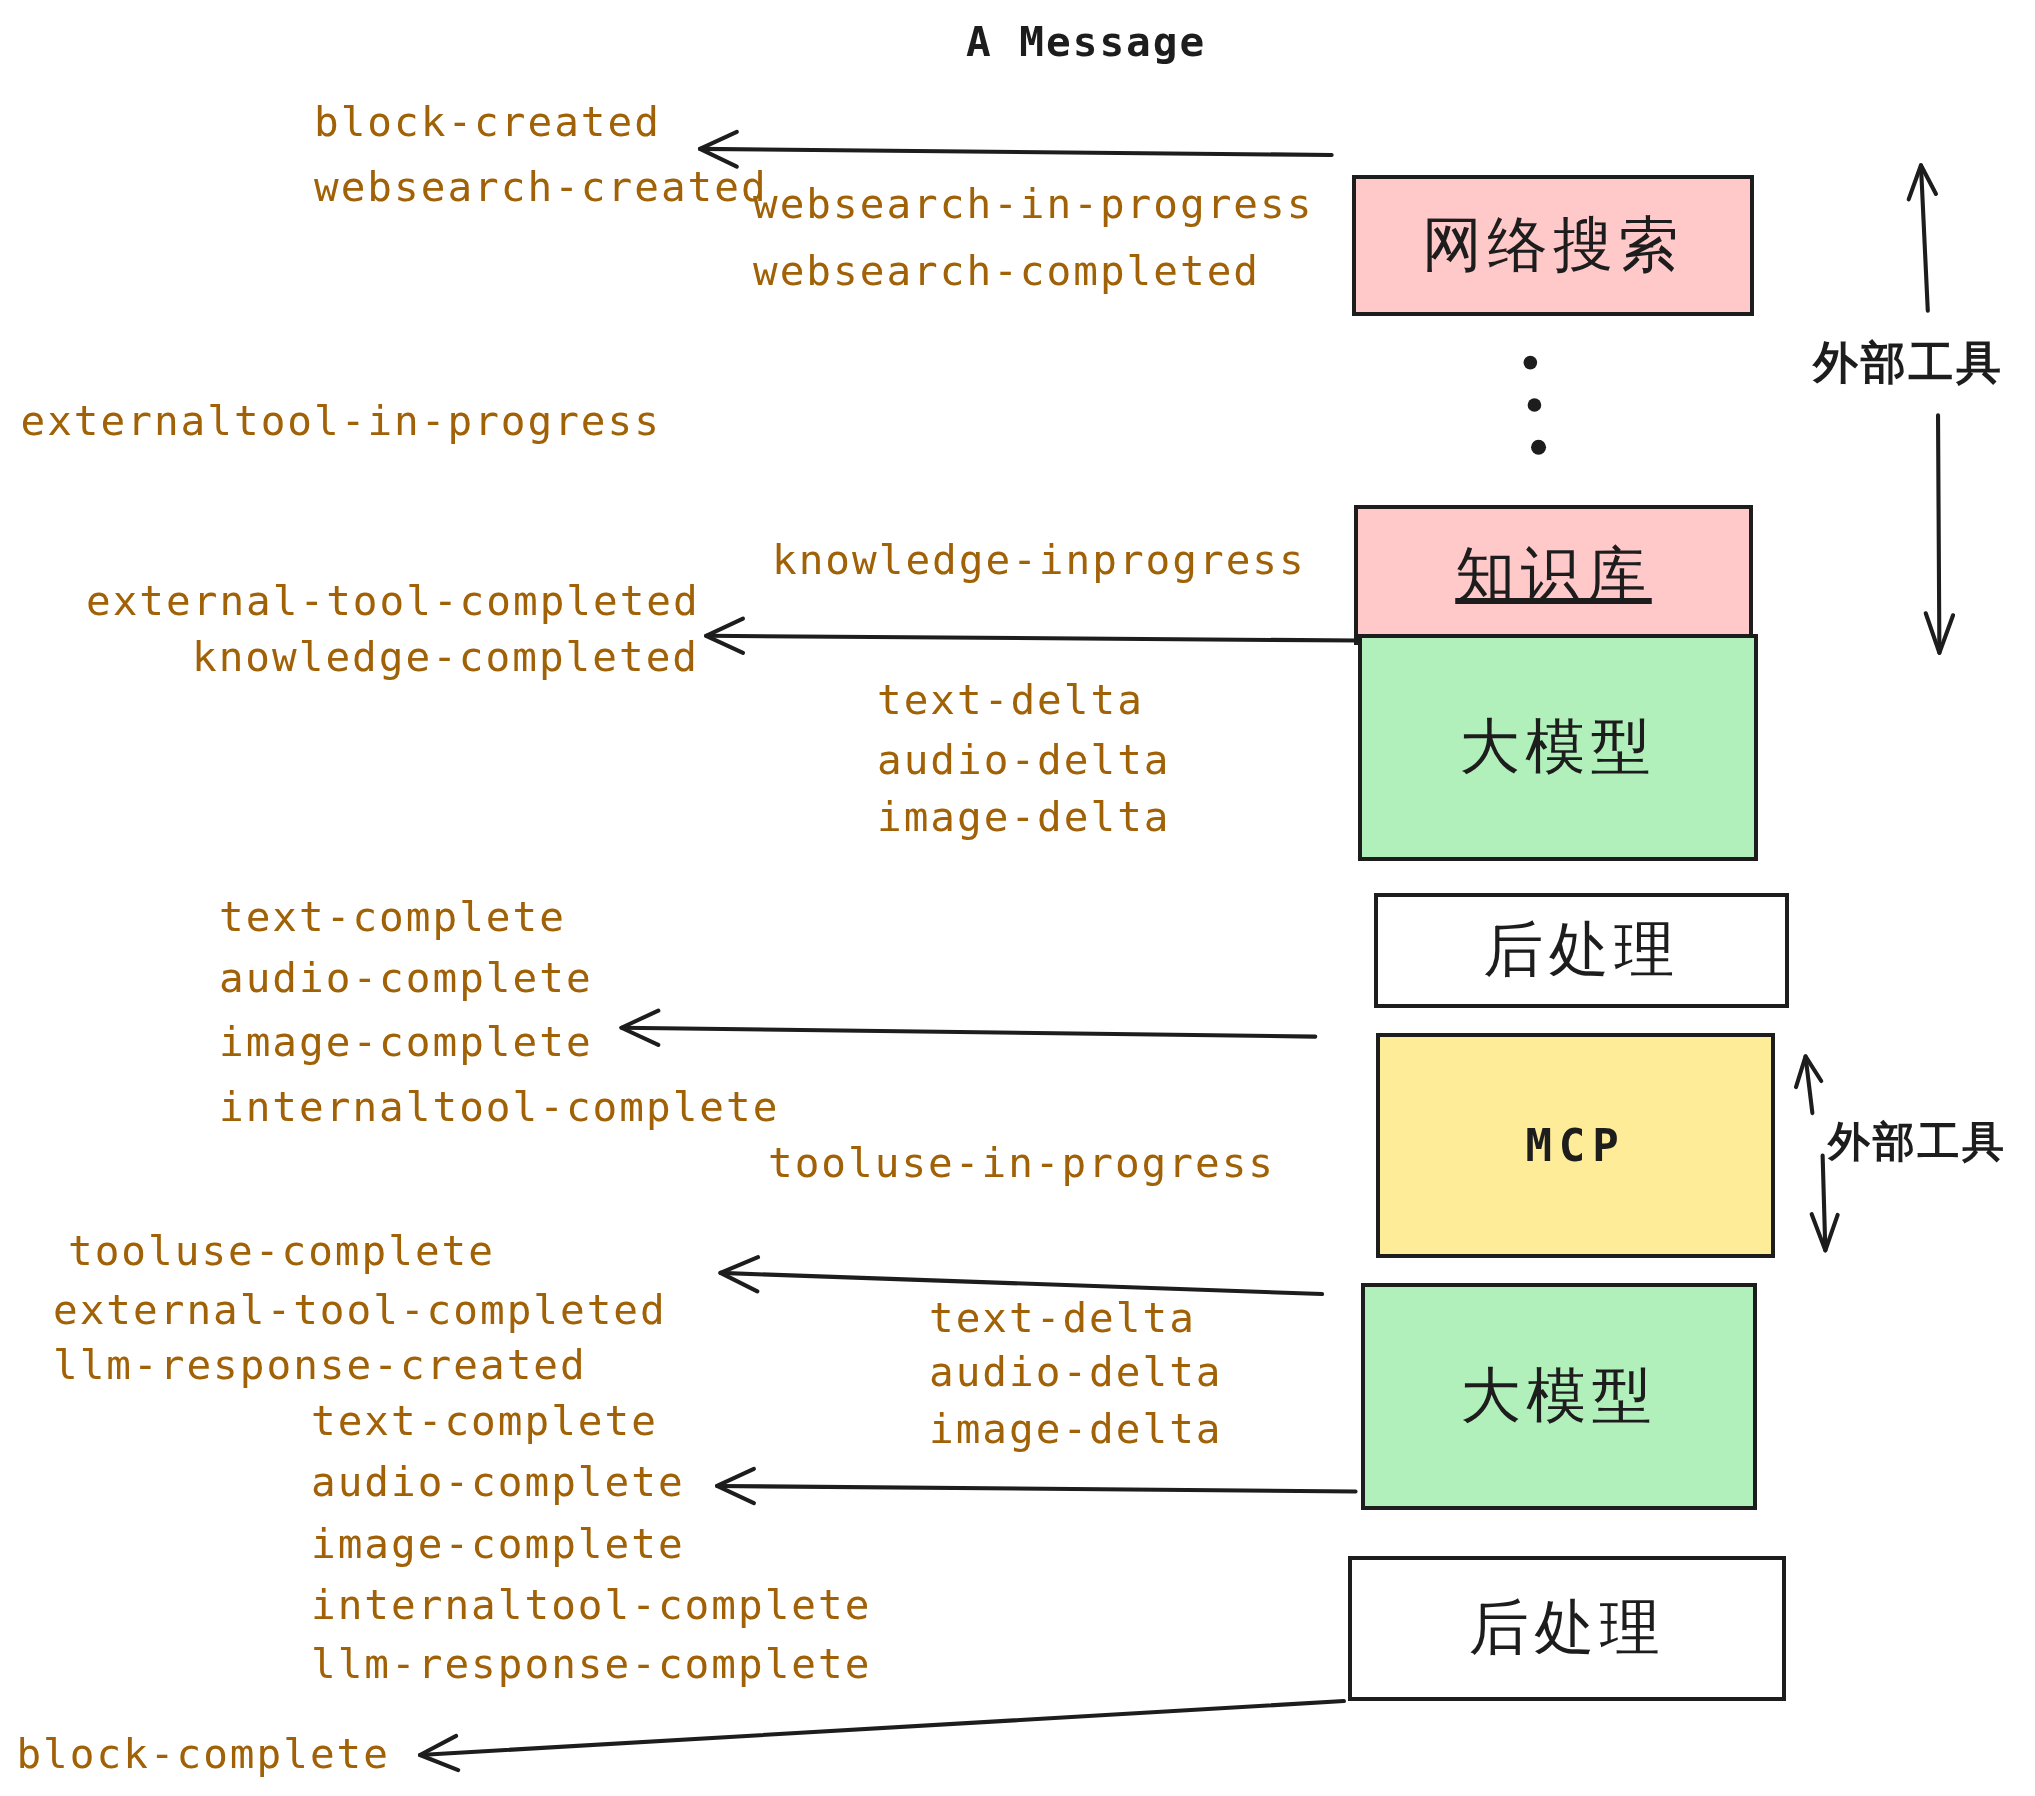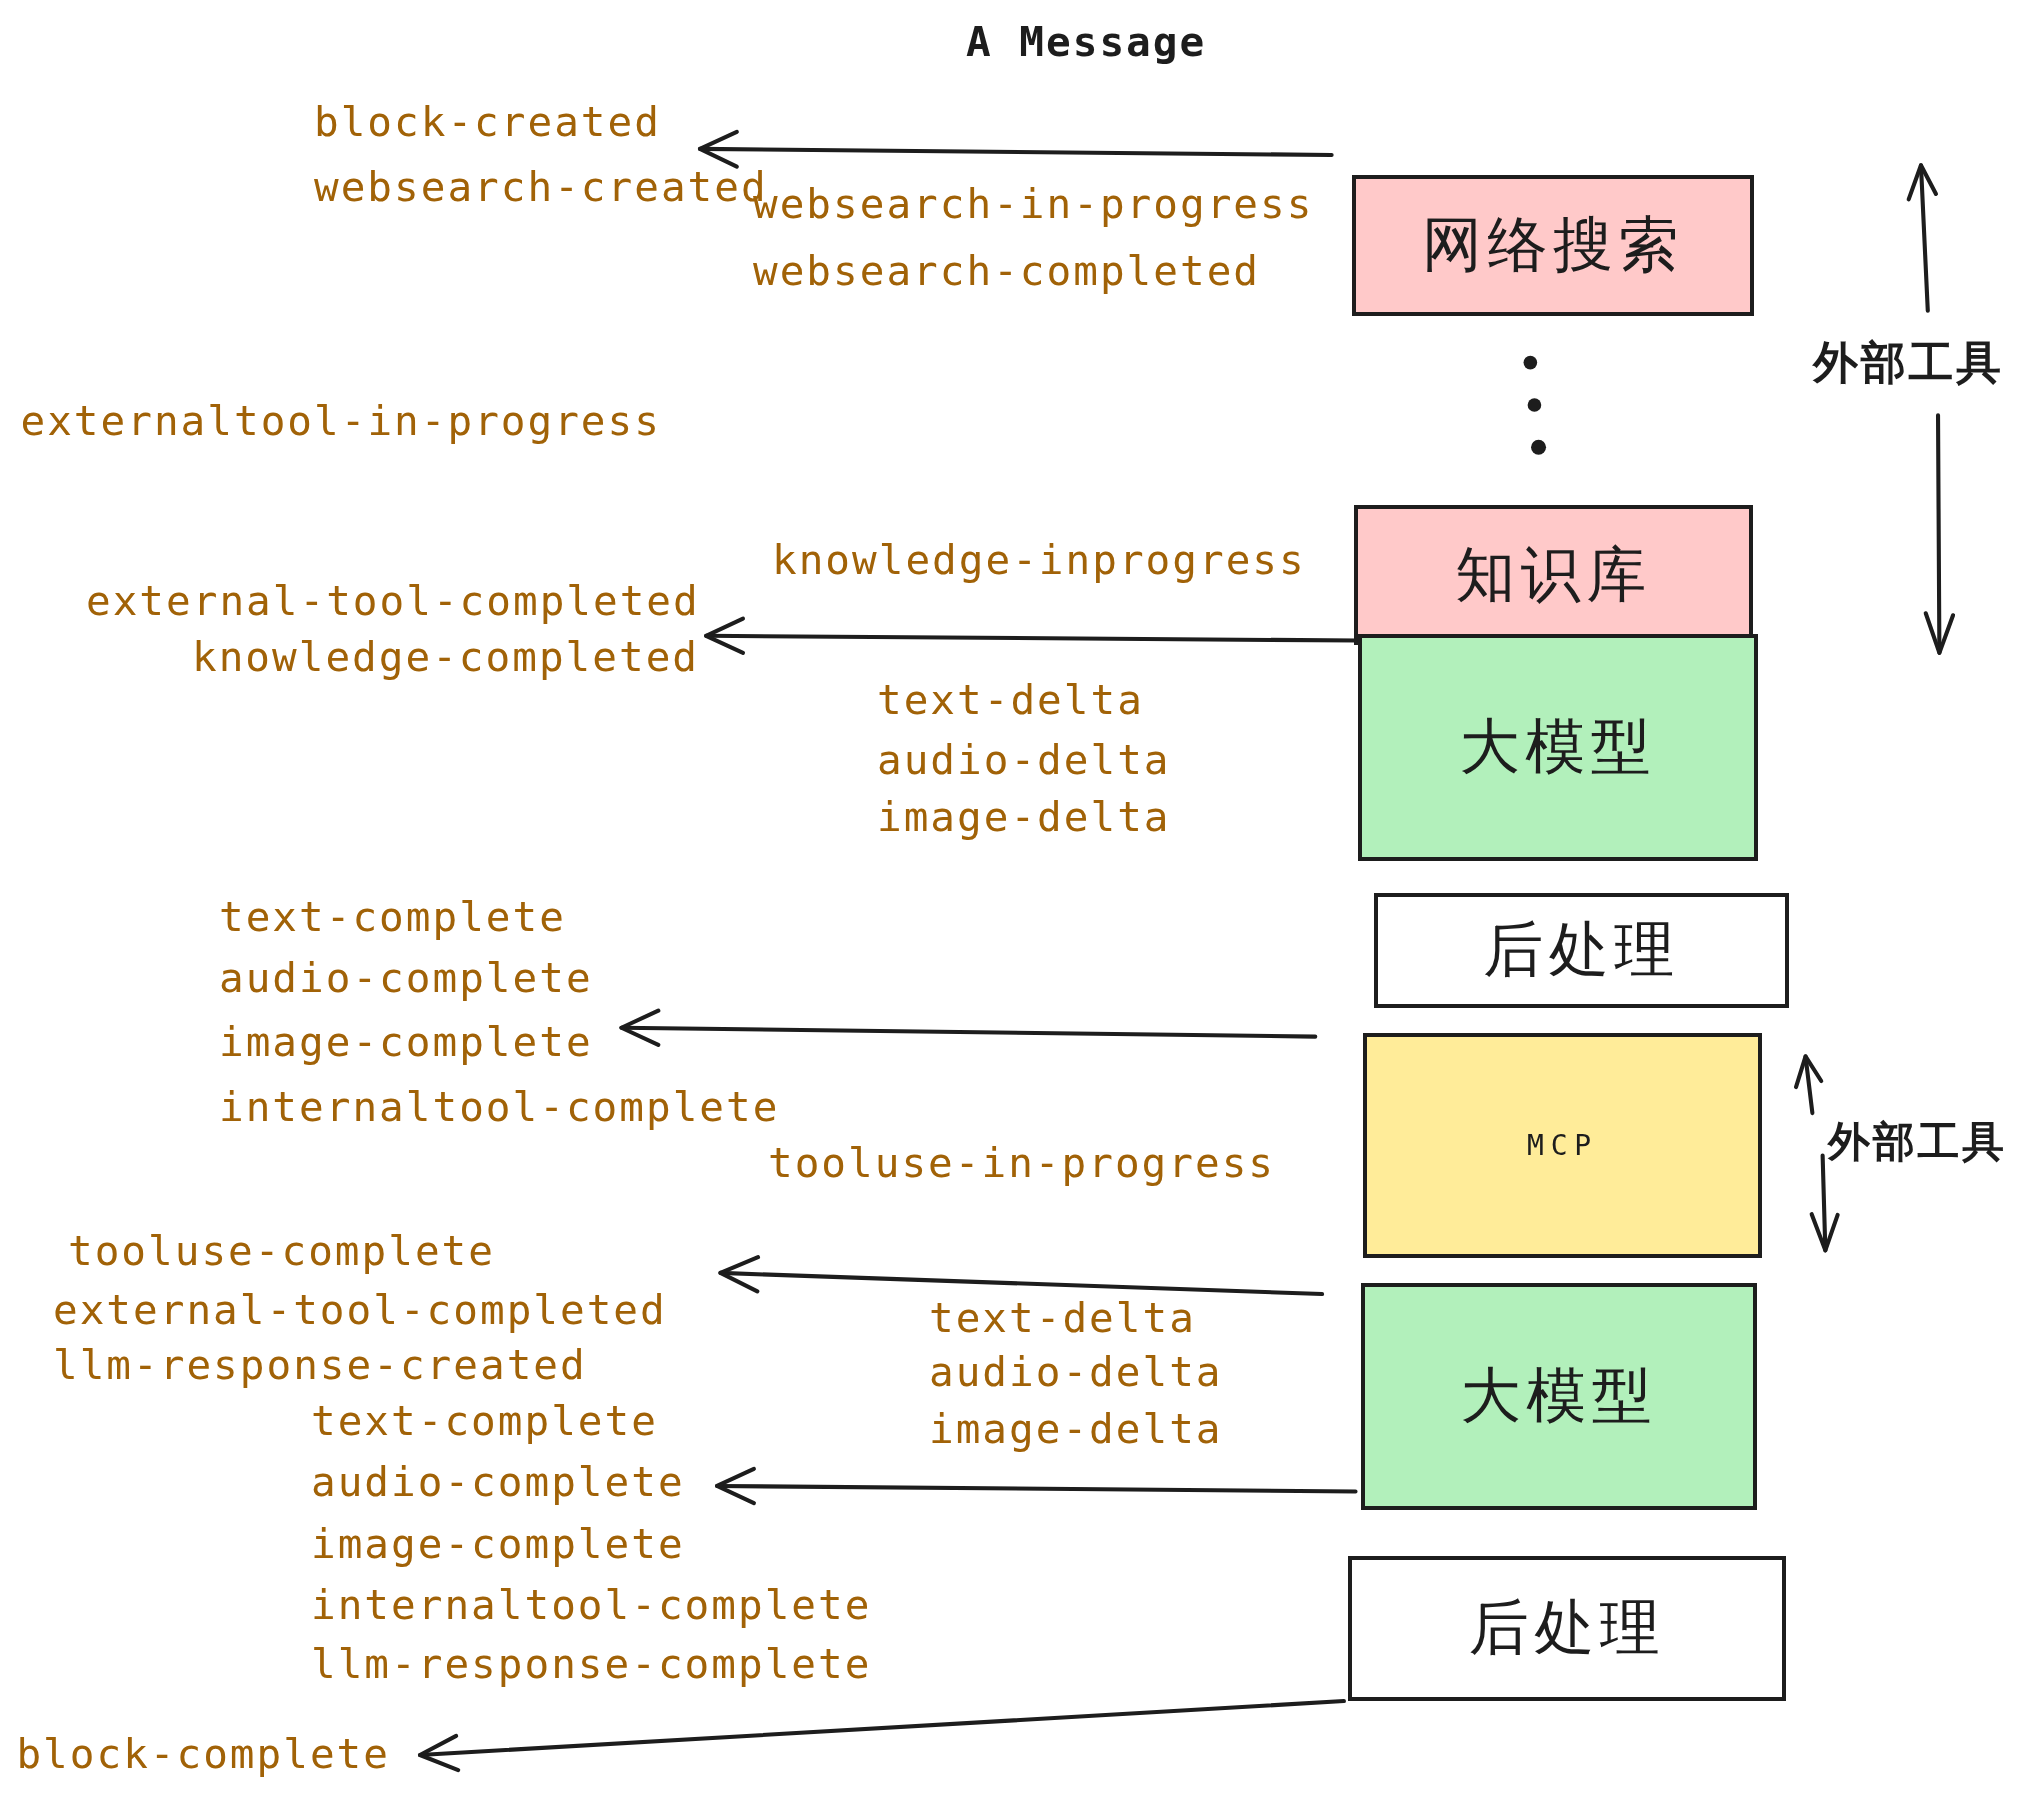--- a/index.html
+++ b/index.html
@@ -53,23 +53,24 @@
     display: flex;
     align-items: center;
     justify-content: center;
     font-family: "DejaVu Sans", "Liberation Sans", sans-serif;
     font-size: 60px;
     letter-spacing: 5.5px;
     color: #1d1d1d;
   }
   .box.mcp-font {
     font-family: "DejaVu Sans Mono", "Liberation Mono", monospace;
-    font-weight: normal;
-    font-size: 28px;
+    font-weight: bold;
+    font-size: 44px;
     letter-spacing: 6.8px;
+    margin-left: 13px;
   }
   .side-label {
     position: absolute;
     font-family: "DejaVu Sans", "Liberation Sans", sans-serif;
     font-size: 45px;
     letter-spacing: 2.7px;
     white-space: nowrap;
     color: #1d1d1d;
     font-weight: bold;
   }
@@ -129,21 +130,21 @@
       <circle cx="2247" cy="593" r="10"></circle>
       <circle cx="2253" cy="655" r="11"></circle>
     </g>
   </svg>
 
   <div class="title">A Message</div>
 
   <div class="box" style="left: 1352px; top: 175px; width: 402px; height: 141px; background-color: rgb(255, 201, 201);">
     <span>网络搜索</span>
   </div>
-  <div class="box" style="left: 1354px; top: 505px; width: 399px; height: 140px; background-color: rgb(255, 201, 201);">
+  <div class="box" style="left: 1354px; top: 505px; width: 399px; height: 140px; background-color: rgb(255, 201, 201); text-decoration: underline;">
     <span>知识库</span>
   </div>
   <div class="box" style="left: 1358px; top: 634px; width: 400px; height: 227px; background-color: rgb(178, 240, 187);">
     <span>大模型</span>
   </div>
   <div class="box" style="left: 1374px; top: 893px; width: 415px; height: 115px; background-color: rgb(255, 255, 255);">
     <span>后处理</span>
   </div>
   <div class="box mcp-font" style="left: 1363px; top: 1033px; width: 399px; height: 225px; background-color: rgb(255, 236, 153);">
     <span>MCP</span>

